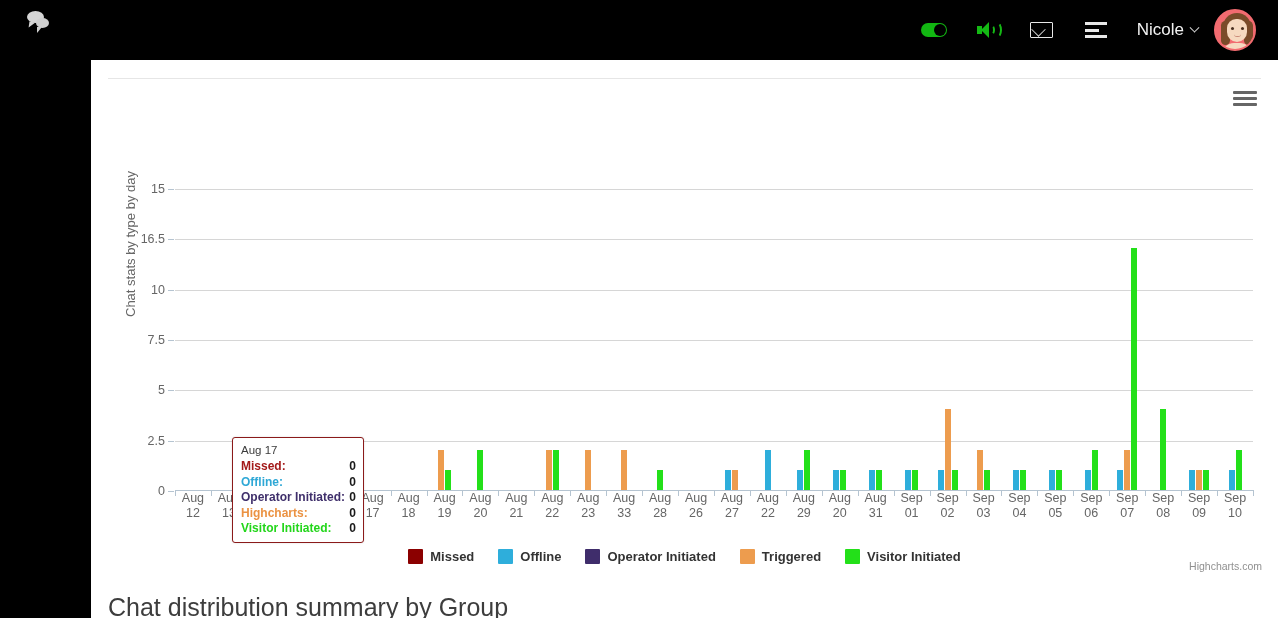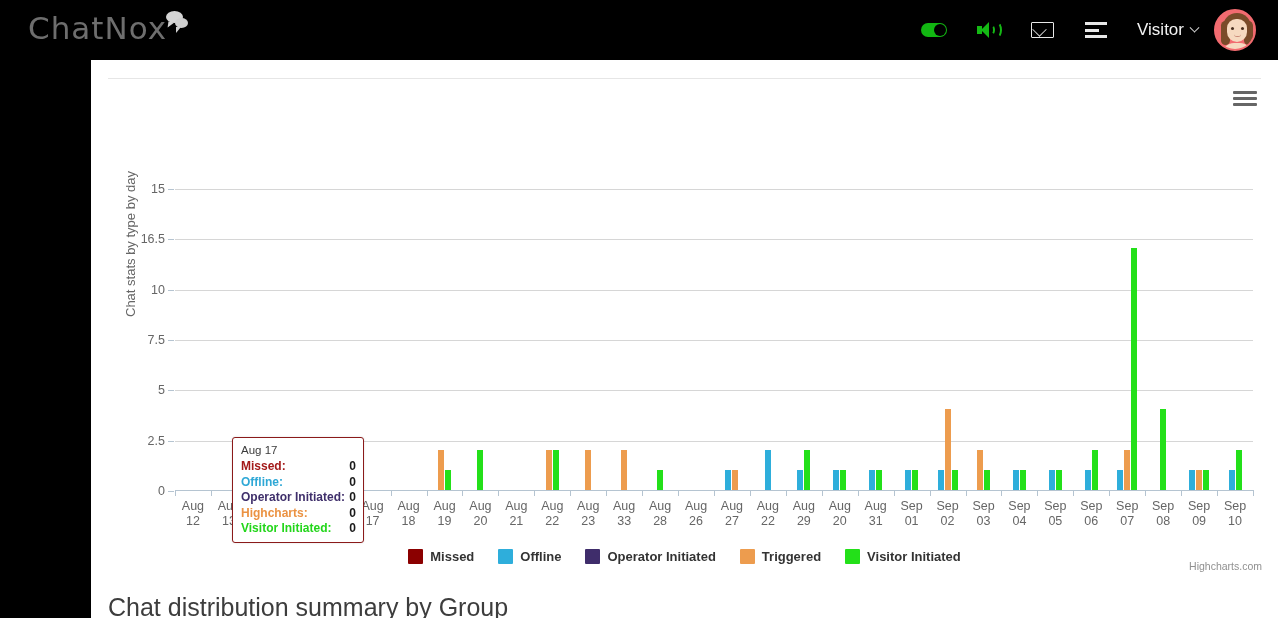--- a/index.html
+++ b/index.html
@@ -174,21 +174,21 @@
   }
   .col {
     position: absolute; bottom: 0; height: 100%;
     display: flex; align-items: flex-end; justify-content: center; gap: 1px;
   }
   .bar { width: 6px; display: block; }
   .xtick {
     position: absolute; top: 100%; width: 1px; height: 6px; background: #b5c4d1;
   }
   .xlab {
-    position: absolute; top: 100%; margin-top: 9px;
+    position: absolute; top: 100%; margin-top: 1px;
     font-size: 12.5px; color: #666; text-align: center; line-height: 15px;
     transform: translateX(-50%); white-space: nowrap;
   }
 
   
   .export-btn {
     position: absolute; right: 20px; top: 8px;
     width: 26px; height: 22px; display: flex; flex-direction: column;
     justify-content: center; gap: 3px; padding: 2px 1px; cursor: pointer;
   }
@@ -226,21 +226,20 @@
   .tt-row.offline .k { color: #2fa8d6; }
   .tt-row.operator .k { color: #3f2f6b; }
   .tt-row.triggered .k { color: #eb9242; }
   .tt-row.visitor .k { color: #23d61b; }
 </style>
 </head>
 <body>
 
 <div class="topbar">
   <div class="logo">
-    <span class="logo-text">ChatNox</span>
     <span class="logo-bubbles">
       <span class="bub-a"></span>
         <span class="bub-b"></span>
     </span>
   </div>
 
   <div class="topbar-right">
     <div class="tb-item">
       <span class="toggle-pill"></span>
     </div>
@@ -256,21 +255,21 @@
       <span class="env"></span>
     </div>
     <div class="tb-item">
       <span class="listicon">
         <i class="full"></i>
           <i class="short"></i>
           <i class="full"></i>
       </span>
     </div>
     <div class="user-name">
-      <span>Visitor</span>
+      <span>Nicole</span>
       <span class="chev"></span>
     </div>
     <div class="avatar">
       <span class="av-hairL"></span>
         <span class="av-hairR"></span>
       <span class="av-hair"></span>
         <span class="av-face"></span>
       <span class="av-eye l"></span>
         <span class="av-eye r"></span>
       <span class="av-mouth"></span>

